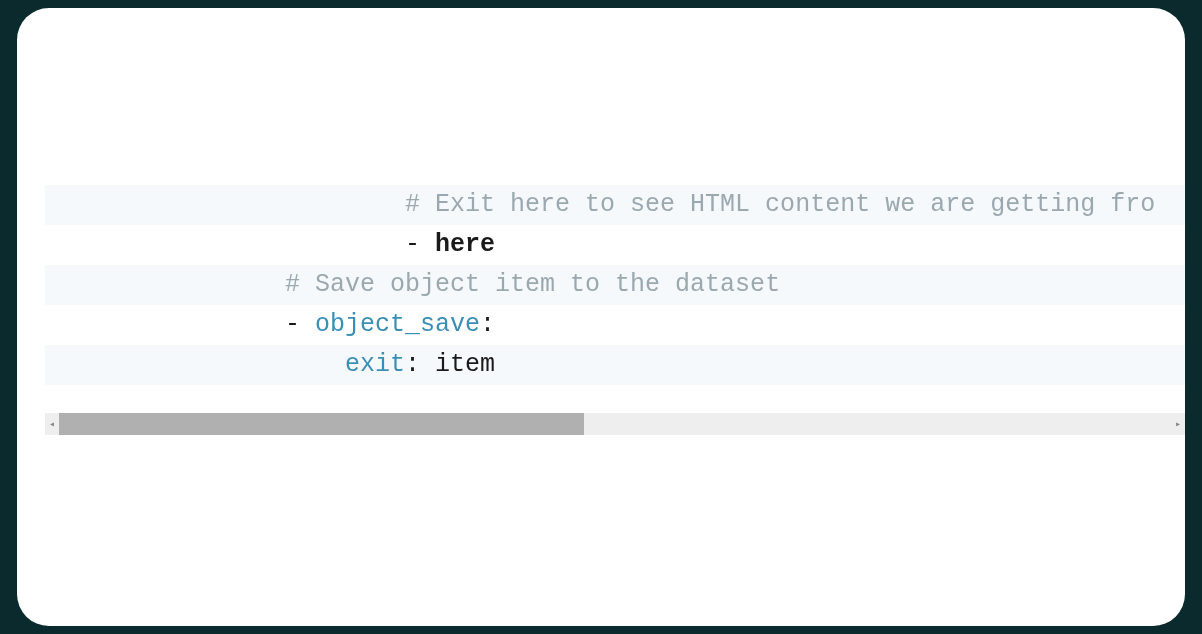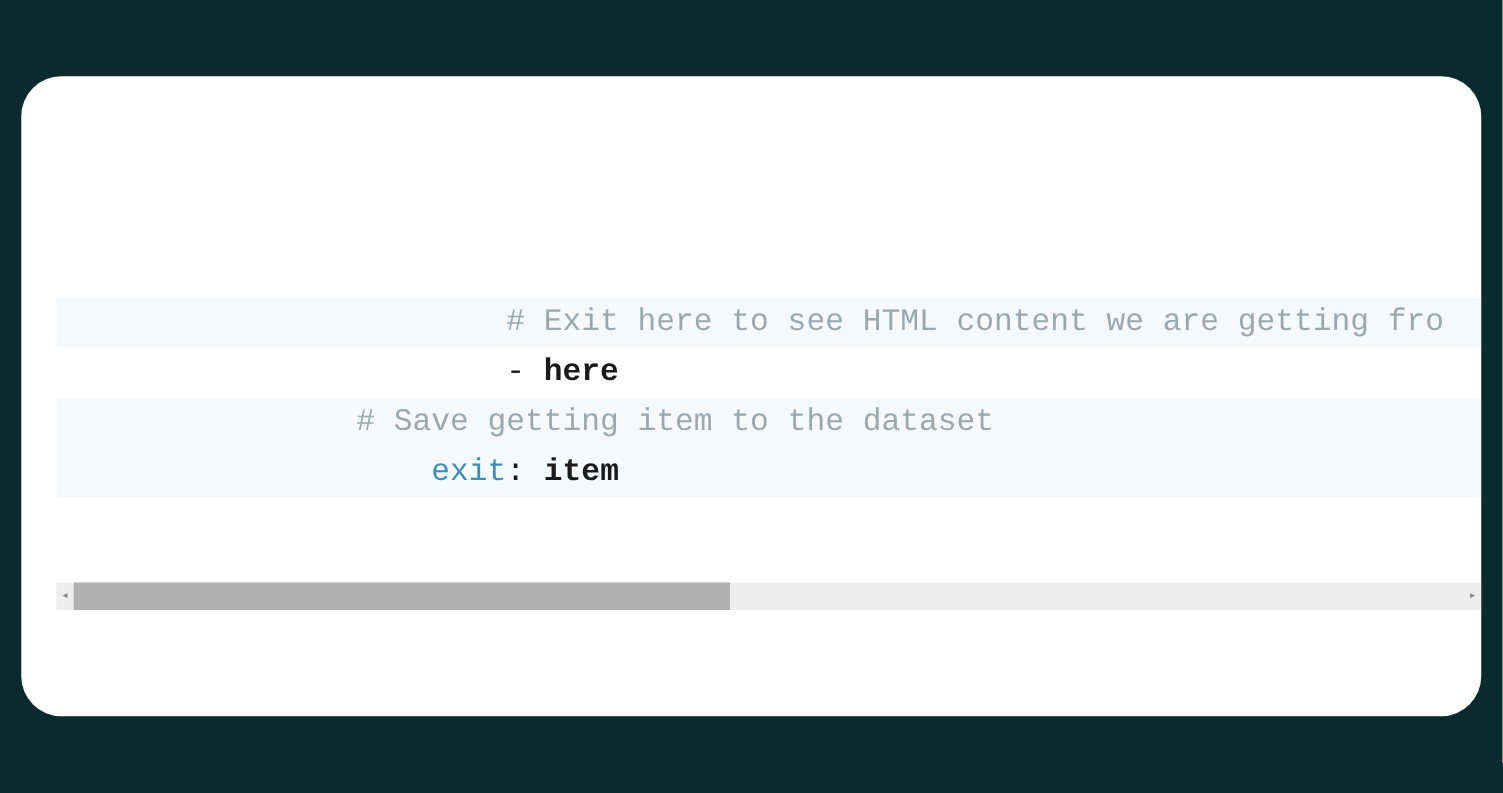--- a/index.html
+++ b/index.html
@@ -12,21 +12,21 @@
       width: 1202px;
       height: 634px;
       display: flex;
       align-items: center;
       justify-content: center;
       font-family: 'Consolas', 'Monaco', 'Courier New', monospace;
     }
     .card {
       background: #ffffff;
       width: 1168px;
-      height: 512px;
+      height: 618px;
       border-radius: 32px;
       overflow: hidden;
       position: relative;
     }
     .code-area {
       position: absolute;
       top: 177px;
       left: 28px;
       right: 0;
       overflow: hidden;
@@ -52,21 +52,21 @@
       font-weight: 600;
     }
     .key {
       color: #3b8fb5;
     }
     .colon {
       color: #1a1a1a;
     }
     .value {
       color: #1a1a1a;
-      font-weight: 700;
+      font-weight: 400;
     }
     .scrollbar-track {
       position: absolute;
       left: 28px;
       right: 0;
       top: 405px;
       height: 22px;
       background: #eeeeee;
       display: flex;
       align-items: center;
@@ -99,21 +99,22 @@
       background: #b0b0b0;
     }
   </style>
 </head>
 <body>
 
 <div class="card">
   <div class="code-area">
     <div class="code-line striped"><span>                        </span><span class="comment"># Exit here to see HTML content we are getting fro</span></div>
     <div class="code-line"><span>                        </span><span class="dash">- </span><span class="keyword">here</span></div>
-    <div class="code-line striped"><span>                </span><span class="comment"># Save getting item to the dataset</span></div>
+    <div class="code-line striped"><span>                </span><span class="comment"># Save object item to the dataset</span></div>
+    <div class="code-line"><span>                </span><span class="dash">- </span><span class="key">object_save</span><span class="colon">:</span></div>
     <div class="code-line striped"><span>                    </span><span class="key">exit</span><span class="colon">: </span><span class="value">item</span></div>
   </div>
   <div class="scrollbar-track">
     <div class="scrollbar-arrow-left">◂</div>
     <div class="scrollbar-thumb"></div>
     <div class="scrollbar-arrow-right">▸</div>
   </div>
 </div>
 
 </body></html>

